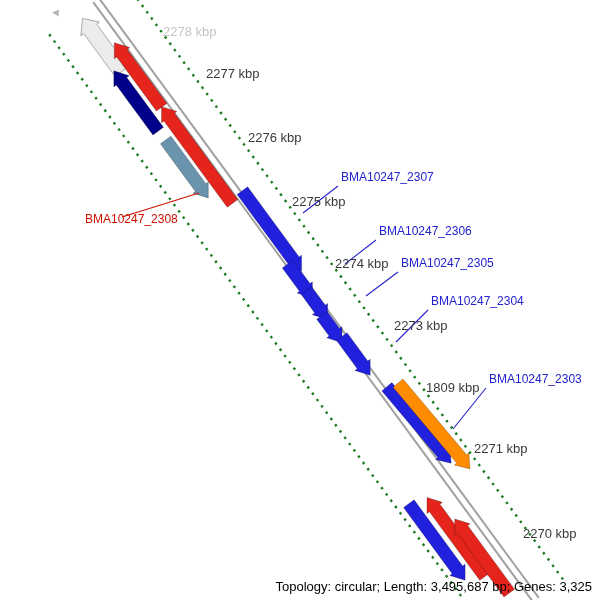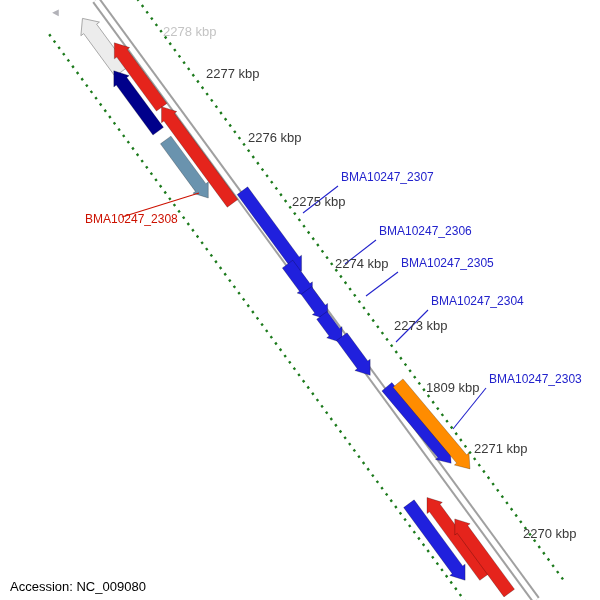--- a/index.html
+++ b/index.html
@@ -77,16 +77,16 @@
   <div class="kbp" style="left:523px;top:526px;">2270 kbp</div>
 
   <div class="gene-label highlight" style="left:37px;top:212px;padding-left:48px;">BMA10247_2308</div>
   <div class="gene-label" style="left:341px;top:170px;">BMA10247_2307</div>
   <div class="gene-label" style="left:379px;top:224px;">BMA10247_2306</div>
   <div class="gene-label" style="left:401px;top:256px;">BMA10247_2305</div>
   <div class="gene-label" style="left:431px;top:294px;">BMA10247_2304</div>
   <div class="gene-label" style="left:489px;top:372px;text-align:right;">BMA10247_2303</div>
 
   <div class="statusbar">
-    <span class="acc">Accession: NC_009080</span>
+    <span class="sum">Topology: circular; Length: 3,495,687 bp; Genes: 3,325</span>
   </div>
 
 </div>
 
 </body></html>

